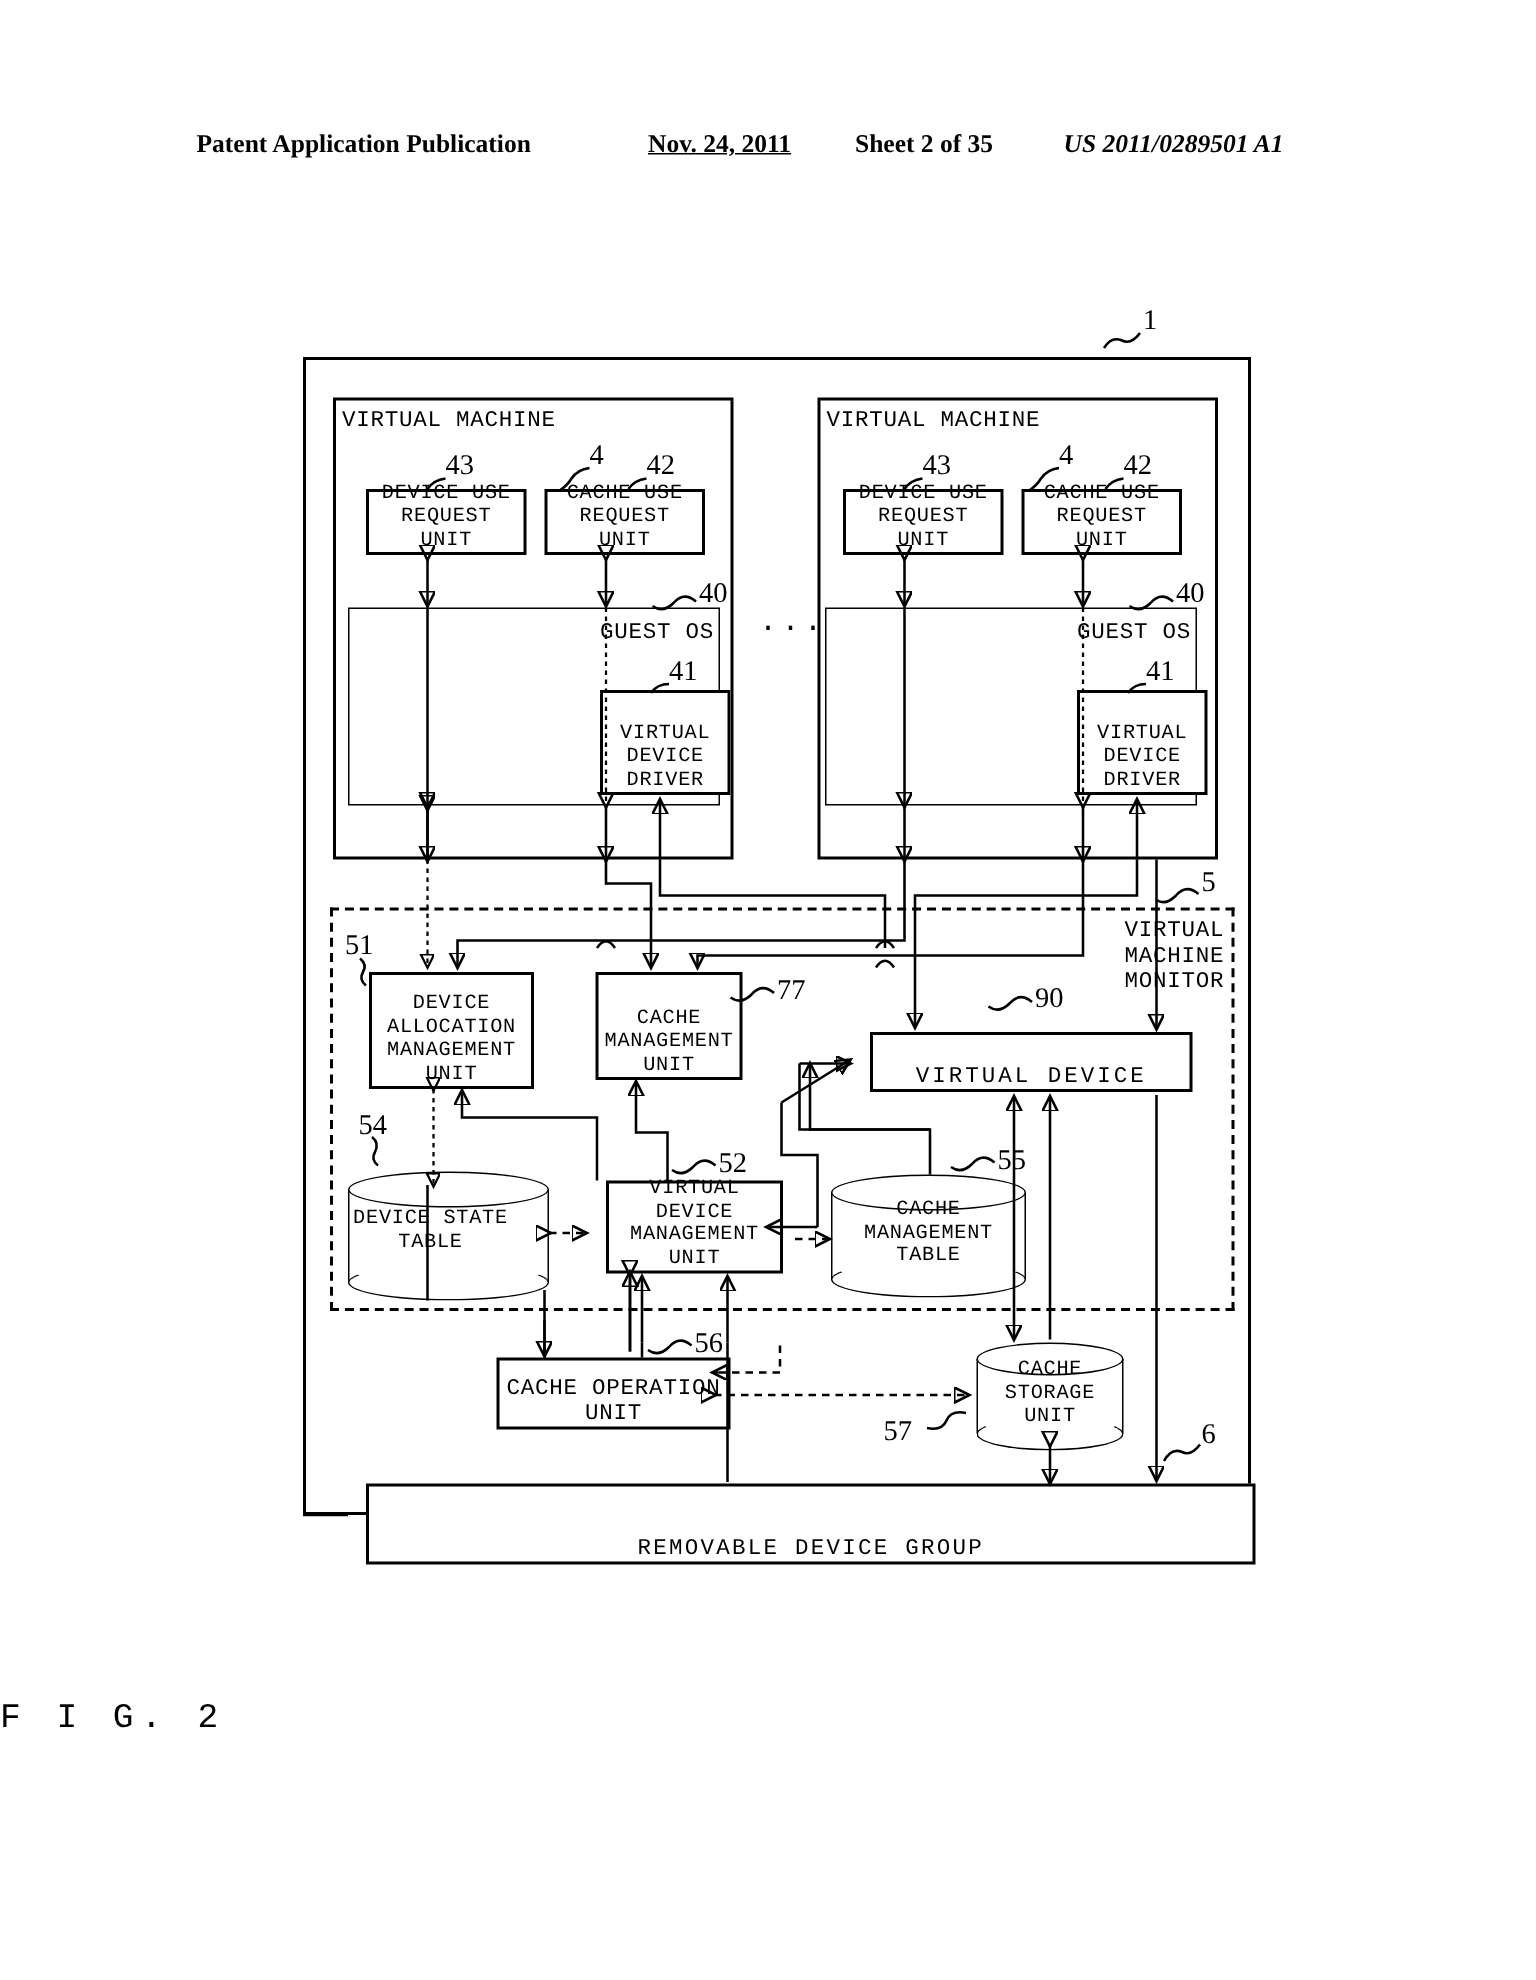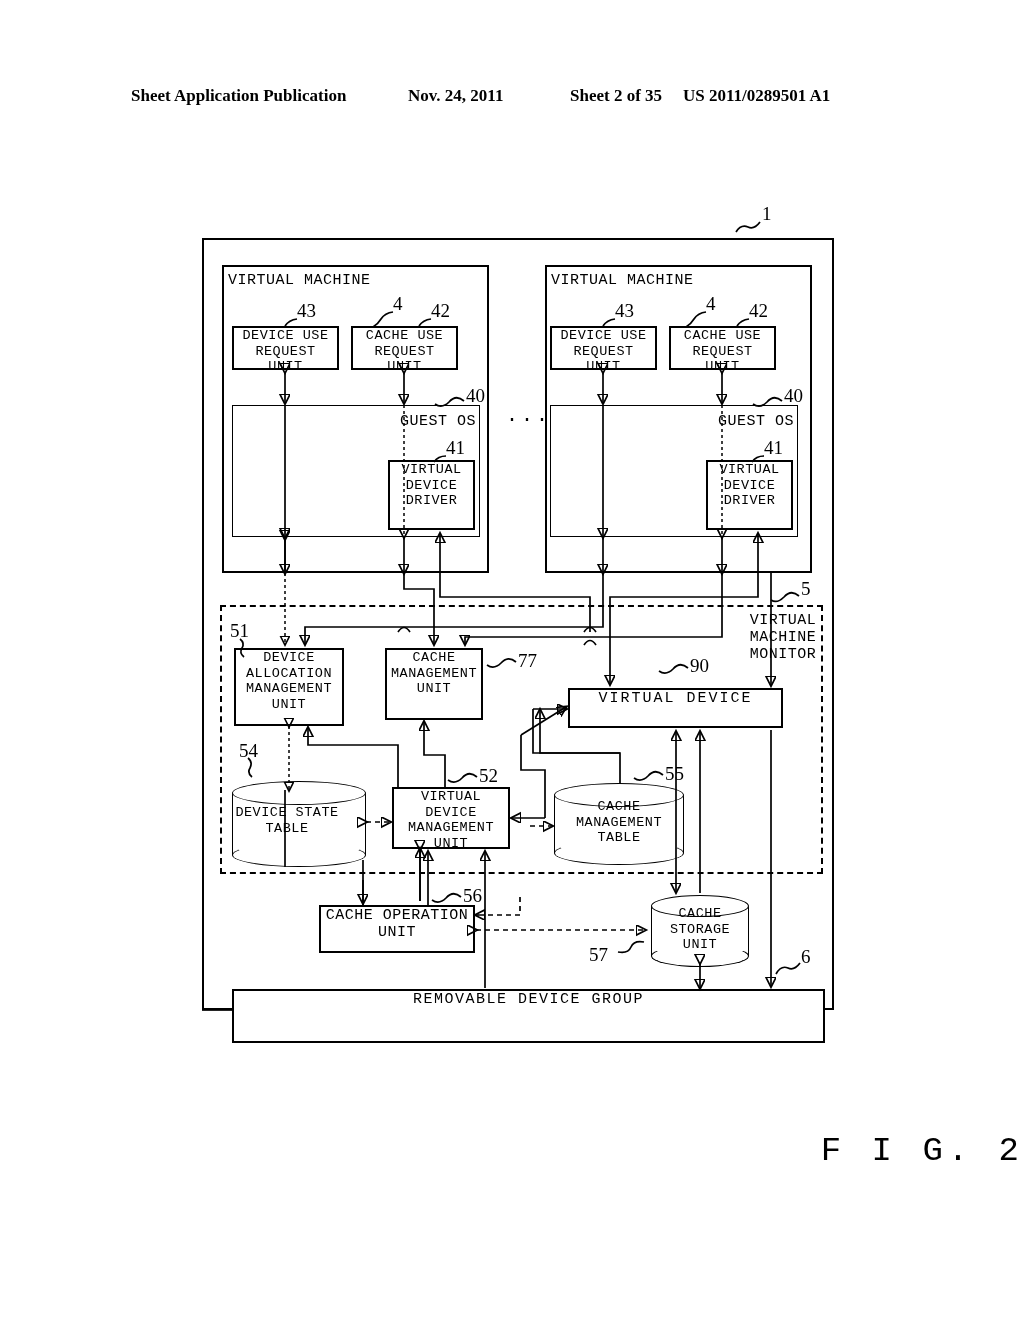--- a/index.html
+++ b/index.html
@@ -4,59 +4,59 @@
 <style>
   html,body{margin:0;padding:0;background:#fff;}
   body{width:1024px;height:1320px;position:relative;
        font-family:"Liberation Sans",sans-serif;color:#000;}
 
   
   #pub-header{position:absolute;left:0;top:86px;width:1024px;height:26px;}
   #pub-header span{position:absolute;top:0;font-family:"Liberation Serif",serif;
        font-weight:bold;font-size:17px;letter-spacing:0px;white-space:nowrap;}
   #hdr-title{left:131px;}
-  #hdr-date{left:408px;}
+  #hdr-date{left:432px;text-decoration:underline;}
   #hdr-sheet{left:570px;}
-  #hdr-num{left:683px;}
+  #hdr-num{left:709px;font-style:italic;}
 
   
-  #fig-caption{position:absolute;left:0;top:1132px;width:1024px;text-align:right;
-       font-family:"Liberation Mono",monospace;font-size:34px;letter-spacing:5px;}
+  #fig-caption{position:absolute;left:0;top:1132px;width:1024px;text-align:left;
+       font-family:"Liberation Mono",monospace;font-size:23px;letter-spacing:5px;}
 
   
   .box{position:absolute;border:2px solid #000;box-sizing:border-box;background:#fff;}
   .boxthin{position:absolute;border:1.6px solid #000;box-sizing:border-box;background:#fff;}
   .dashbox{position:absolute;border:2px dashed #000;box-sizing:border-box;}
   .lbl{position:absolute;font-family:"Liberation Mono",monospace;font-size:13.5px;
        line-height:15.5px;text-align:center;letter-spacing:0.5px;white-space:pre-line;
        color:#000;}
   .lbl.big{font-size:15px;line-height:17px;}
   .refnum{position:absolute;font-family:"Liberation Serif",serif;font-size:19px;color:#000;}
   .ell{position:absolute;font-family:"Liberation Mono",monospace;font-size:20px;
        letter-spacing:3px;}
   
-  .ctr{display:flex;align-items:flex-start;justify-content:center;text-align:center;}
+  .ctr{display:flex;align-items:flex-end;justify-content:center;text-align:center;margin-left:12px;}
 
   svg.wires{position:absolute;left:0;top:0;width:1024px;height:1320px;overflow:visible;}
   svg.wires line, svg.wires path, svg.wires polyline{stroke:#000;fill:none;}
   .sld{stroke-width:1.7;}
   .dsh{stroke-width:1.7;stroke-dasharray:5 4;}
   .dot{stroke-width:1.5;stroke-dasharray:3 3;}
   .cyl-top{position:absolute;border:1.8px solid #000;border-radius:50%;background:#fff;
        box-sizing:border-box;}
   .cyl-body{position:absolute;border-left:1.8px solid #000;border-right:1.8px solid #000;
        background:#fff;box-sizing:border-box;}
   .cyl-bot{position:absolute;border:1.8px solid #000;border-radius:50%;background:#fff;
        box-sizing:border-box;border-top-color:transparent;}
 </style>
 </head>
 <body>
 
 <div id="pub-header">
-  <span id="hdr-title">Sheet Application Publication</span>
+  <span id="hdr-title">Patent Application Publication</span>
   <span id="hdr-date">Nov. 24, 2011</span>
   <span id="hdr-sheet">Sheet 2 of 35</span>
   <span id="hdr-num">US 2011/0289501 A1</span>
 </div>
 
 <div class="box" style="left:202px;top:238px;width:632px;height:772px;"></div>
 
 <div class="refnum" style="left:762px;top:203px;">1</div>
 
 <div class="box" style="left:222px;top:265px;width:267px;height:308px;"></div>

